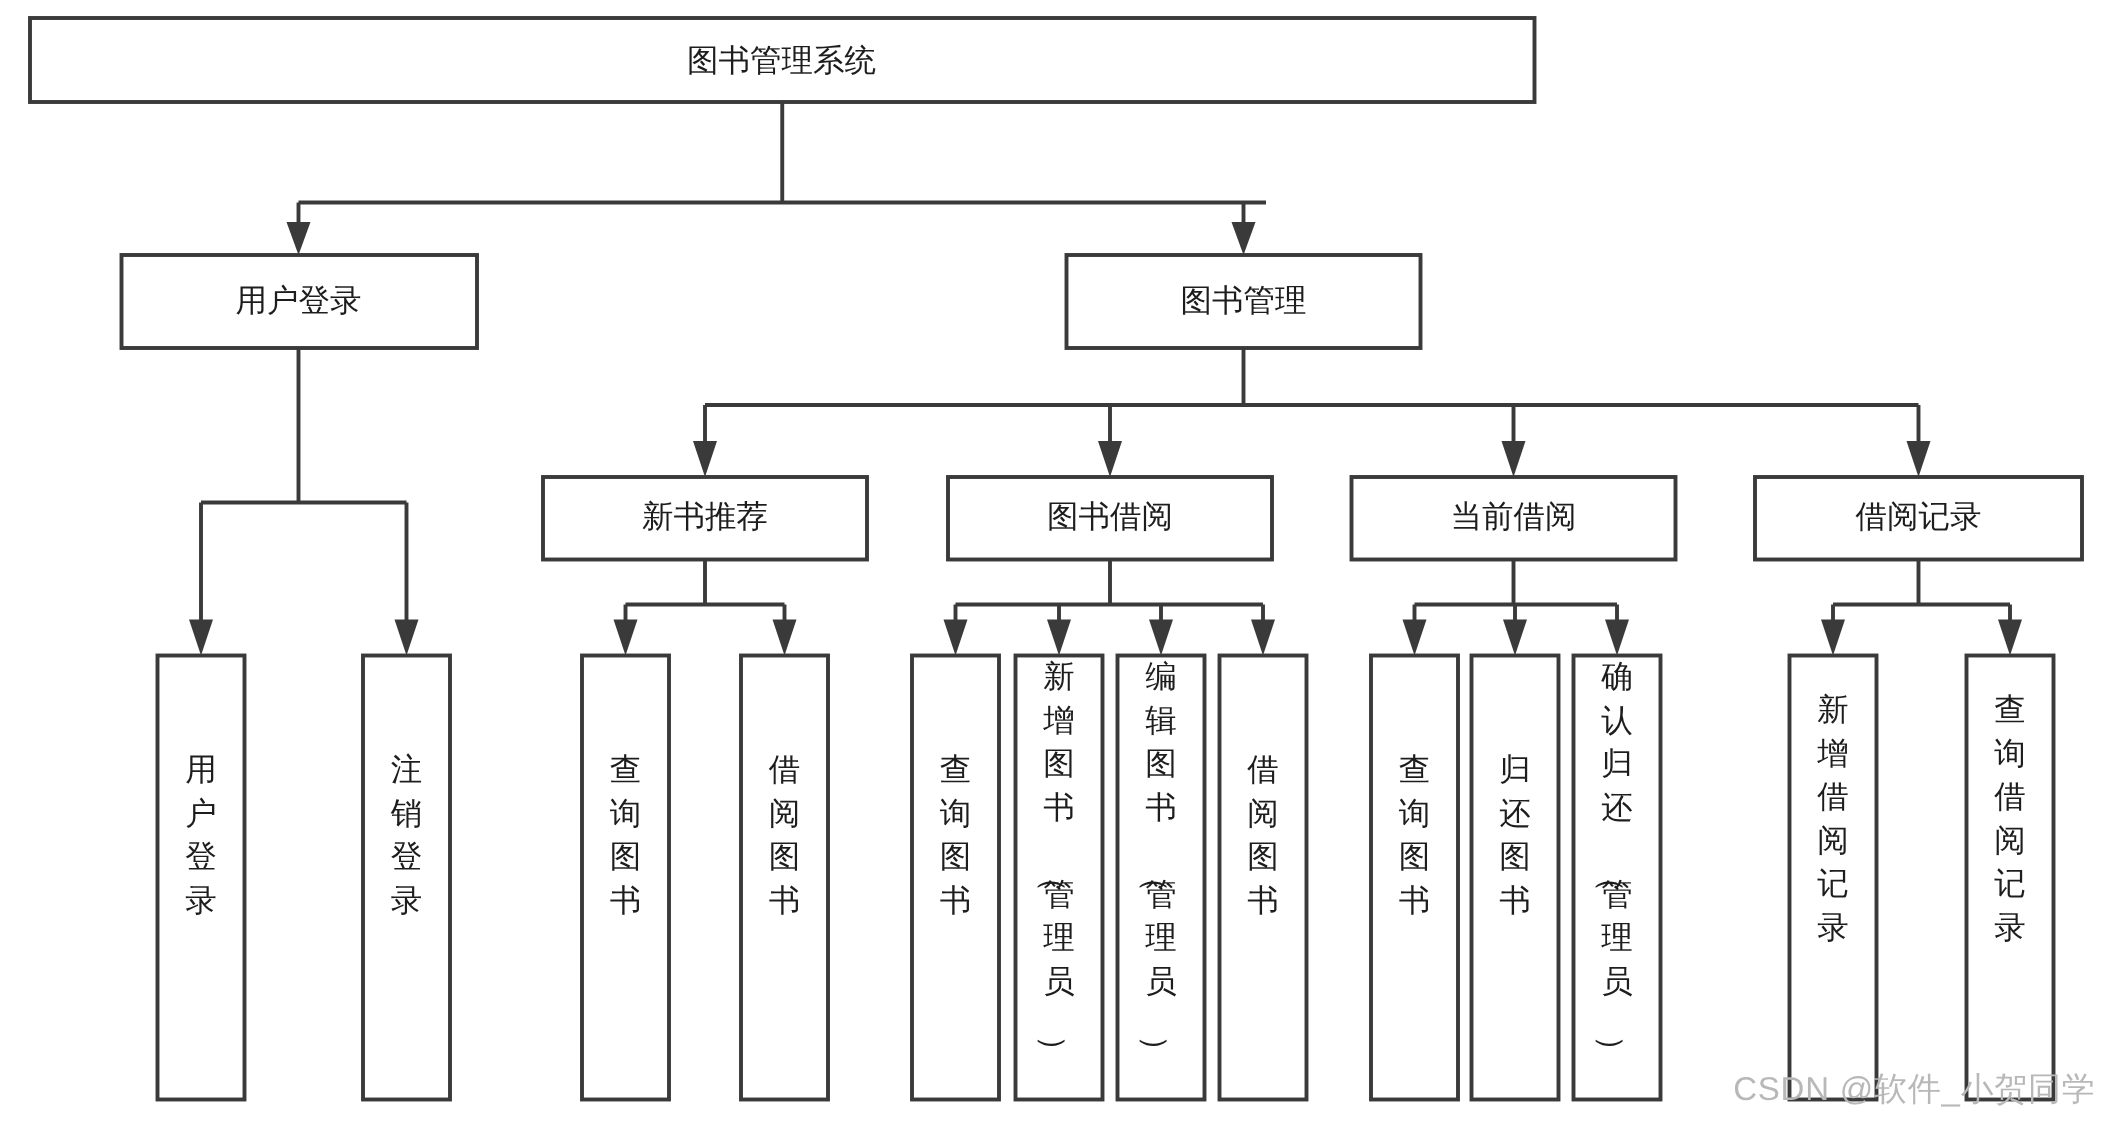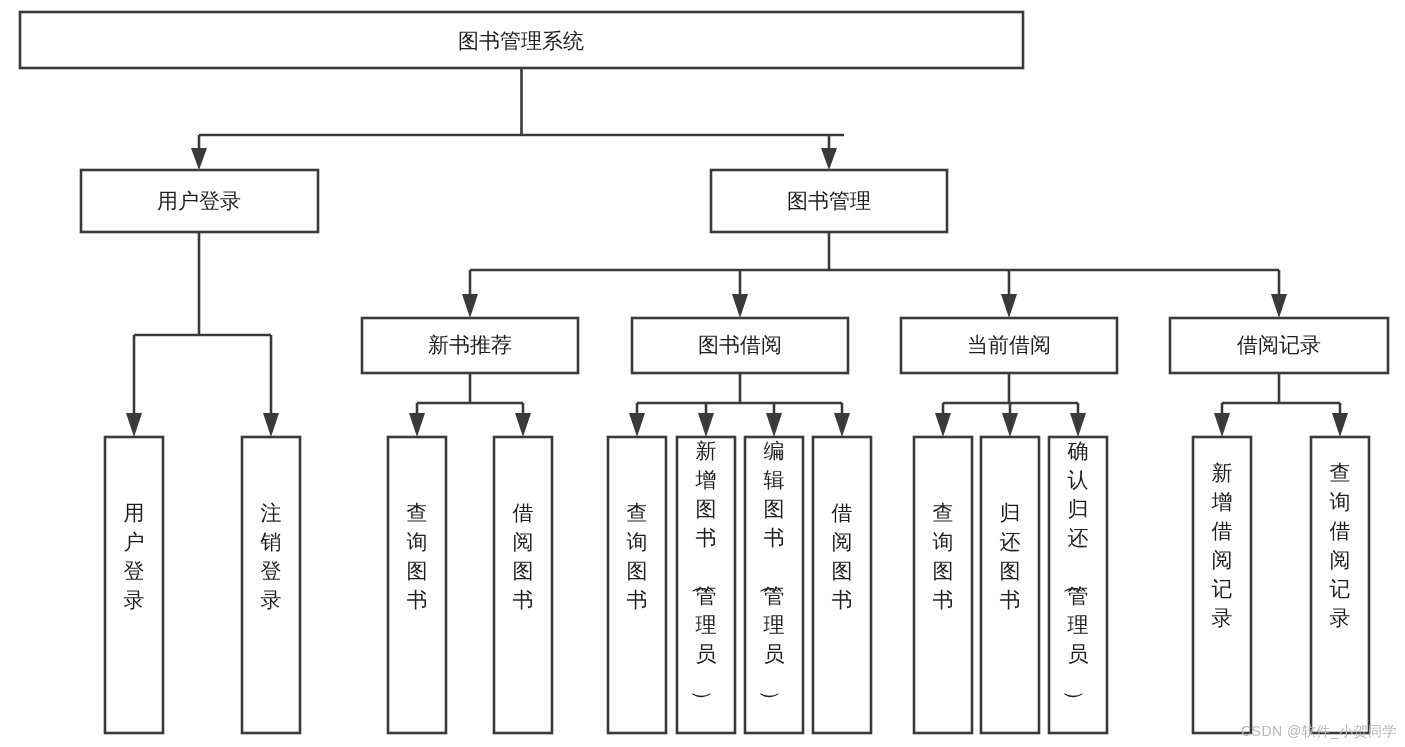--- a/index.html
+++ b/index.html
@@ -45,21 +45,21 @@
     fill: #1d1d1d;
     font-family: "Liberation Sans", "DejaVu Sans", sans-serif;
     font-size: 21px;
     text-anchor: middle;
   }
   .watermark {
     position: absolute;
     right: 8px;
     bottom: 6px;
     color: #b8b8b8;
-    font-size: 14px;
+    font-size: 22px;
     font-family: "Liberation Sans", "DejaVu Sans", sans-serif;
     white-space: nowrap;
     letter-spacing: 0.5px;
     pointer-events: none;
   }
 </style>
 </head>
 <body>
 
 <svg id="diagram" viewBox="0 0 1405 747" xmlns="http://www.w3.org/2000/svg">

